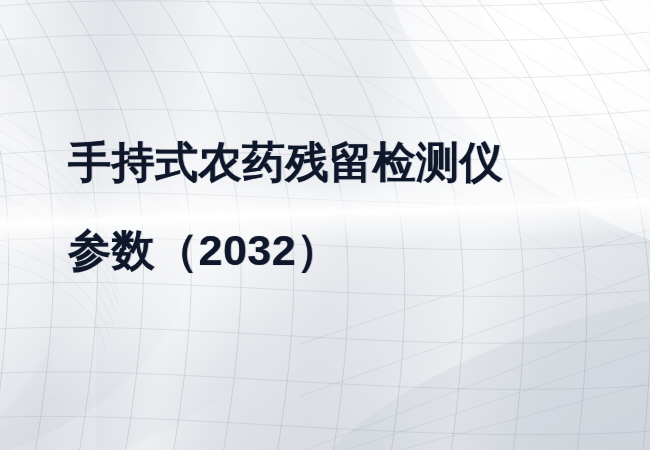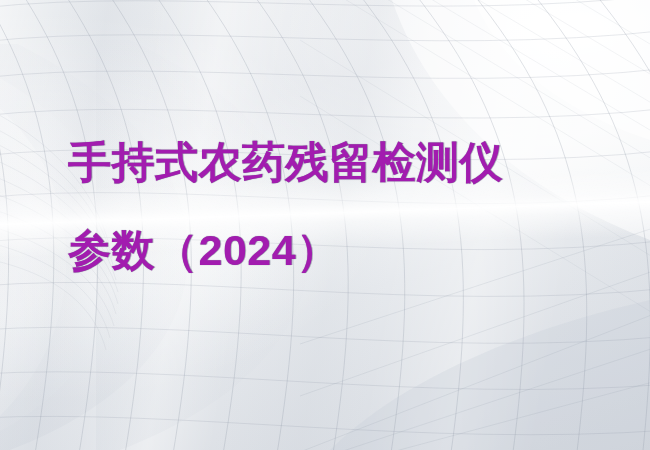--- a/index.html
+++ b/index.html
@@ -74,21 +74,21 @@
   
   .title-block {
     position: absolute;
     left: 68px;
     top: 118px;
     width: 520px;
   }
 
   .title-line {
     display: block;
-    color: #a21caf;
+    color: #0f172a;
     font-size: 43px;
     line-height: 88px;
     font-weight: 700;
     letter-spacing: 0.5px;
     white-space: nowrap;
     text-shadow:
       0 0 1px rgba(20,28,60,0.45),
       1px 0 0 rgba(18,26,58,0.25);
   }
 </style>
@@ -201,16 +201,16 @@
         <path d="M 300 396 L 690 258"></path>
         <path d="M 300 344 L 690 216"></path>
       </g>
     </svg>
   </div>
 
   <div class="bg-layer bg-glow"></div>
 
   <div class="title-block">
     <span class="title-line">手持式农药残留检测仪</span>
-    <span class="title-line">参数（2024）</span>
+    <span class="title-line">参数（2032）</span>
   </div>
 
 </div>
 
 </body></html>

